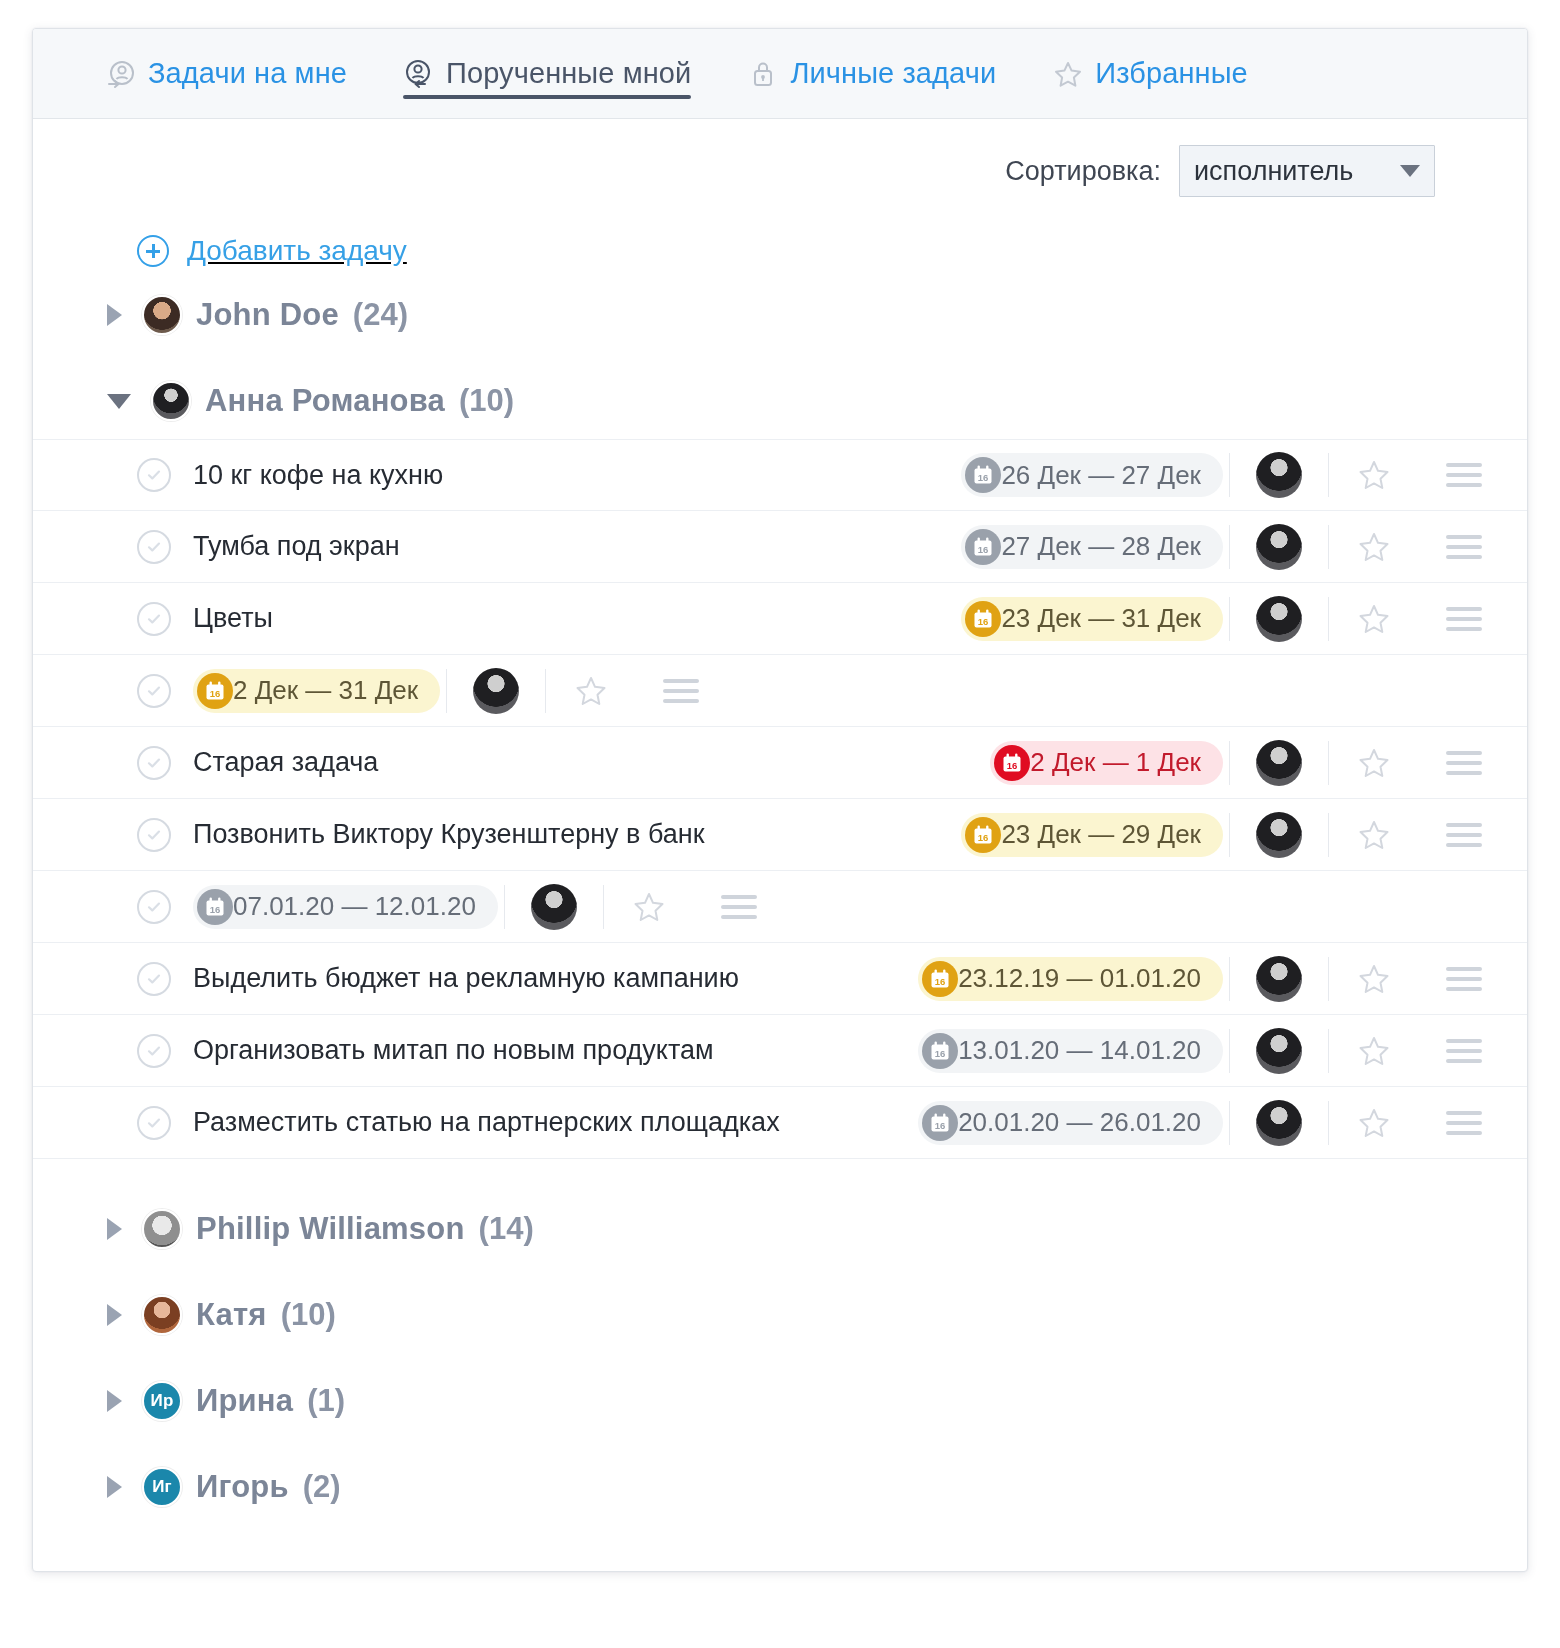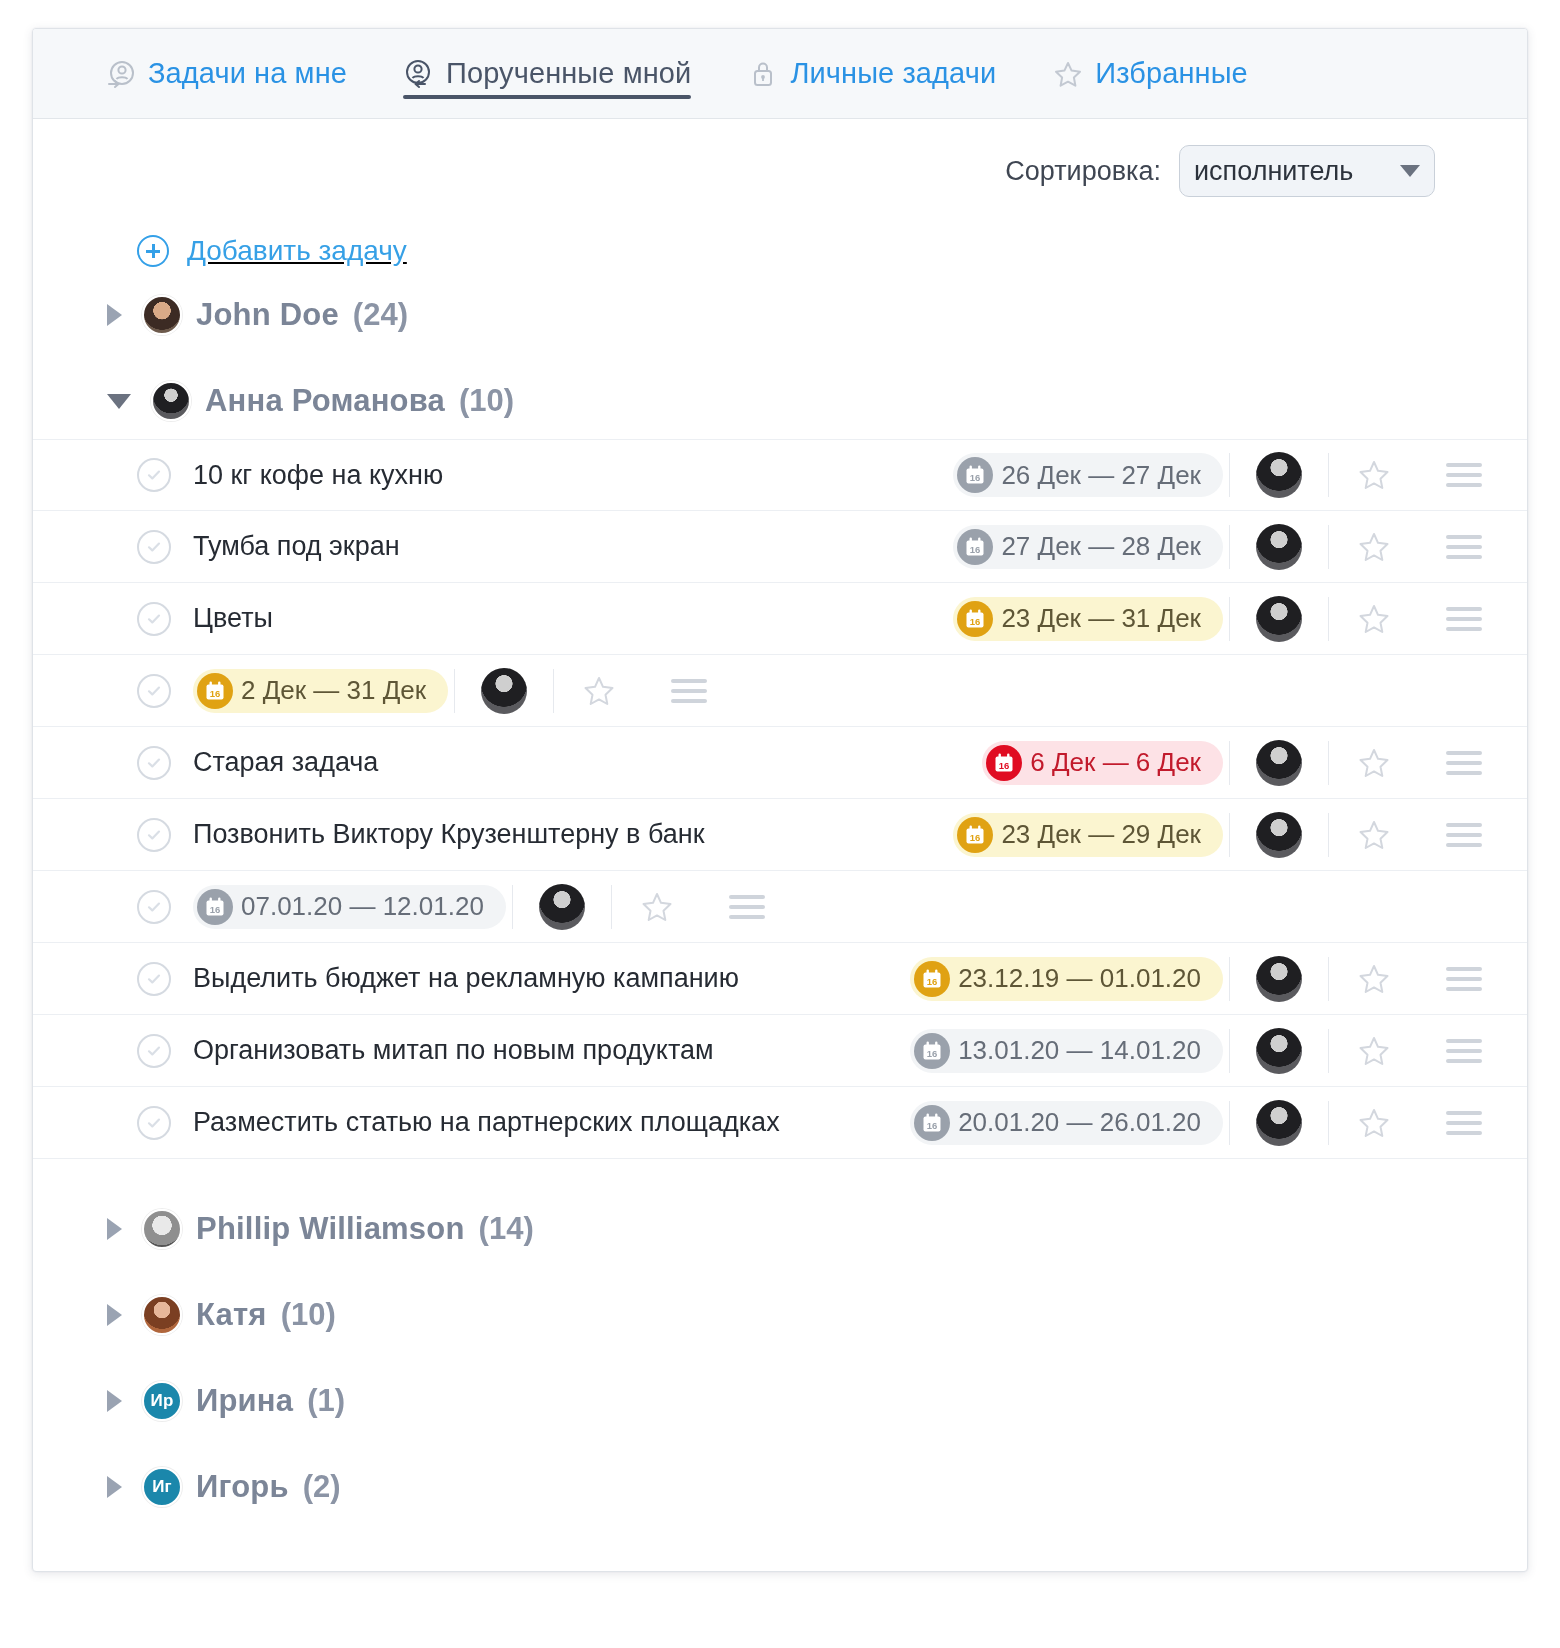--- a/index.html
+++ b/index.html
@@ -76,21 +76,21 @@
   .sort-label {
     font-size: 27px;
     color: #3f4652;
     margin-right: 18px;
   }
   .sort-select {
     width: 256px;
     height: 52px;
     background: #f1f4f8;
     border: 1px solid #c9d0d9;
-    border-radius: 10px;
+    border-radius: 1px;
     display: flex;
     align-items: center;
     padding: 0 14px;
     cursor: pointer;
   }
   .sort-value {
     flex: 1;
     font-size: 27px;
     color: #2d333d;
   }
@@ -201,21 +201,21 @@
     font-size: 27px;
     color: #262b33;
     flex: 1;
     white-space: nowrap;
     overflow: hidden;
     text-overflow: ellipsis;
   }
   .date-badge {
     display: flex;
     align-items: center;
-    gap: 8px;
+    gap: 0;
     height: 44px;
     border-radius: 22px;
     padding: 0 22px 0 4px;
     font-size: 26px;
     flex: none;
     margin-right: 6px;
     cursor: pointer;
   }
   .date-badge .cal {
     width: 36px; height: 36px; flex: none;
@@ -491,21 +491,21 @@
         <span class="date-badge over">
           <span class="cal">
             <svg width="26" height="26" viewBox="0 0 26 26">
               <rect x="4.5" y="6.5" width="17" height="15" rx="2" fill="#ffffff"></rect>
               <rect x="4.5" y="6.5" width="17" height="4.5" fill="none"></rect>
               <rect x="7.5" y="3.5" width="2.4" height="5" rx="1.2" fill="#ffffff"></rect>
               <rect x="16.1" y="3.5" width="2.4" height="5" rx="1.2" fill="#ffffff"></rect>
               <text x="13" y="19" text-anchor="middle" font-size="9.5" font-family="Liberation Sans, sans-serif" font-weight="bold" fill="#e00c22">16</text>
             </svg>
           </span>
-          <span>6 Дек — 6 Дек</span>
+          <span>2 Дек — 1 Дек</span>
         </span>
         <span class="vdiv"></span>
         <span class="row-avatar av-anna"></span>
         <span class="vdiv"></span>
         <span class="star-btn">
           <svg width="34" height="34" viewBox="0 0 34 34">
             <path d="M17 4 L21 12.8 L30.5 14 L23.5 20.7 L25.3 30 L17 25.4 L8.7 30 L10.5 20.7 L3.5 14 L13 12.8 Z" fill="none" stroke="#d3d7de" stroke-width="2" stroke-linejoin="round"></path>
           </svg>
         </span>
         <span class="burger">

